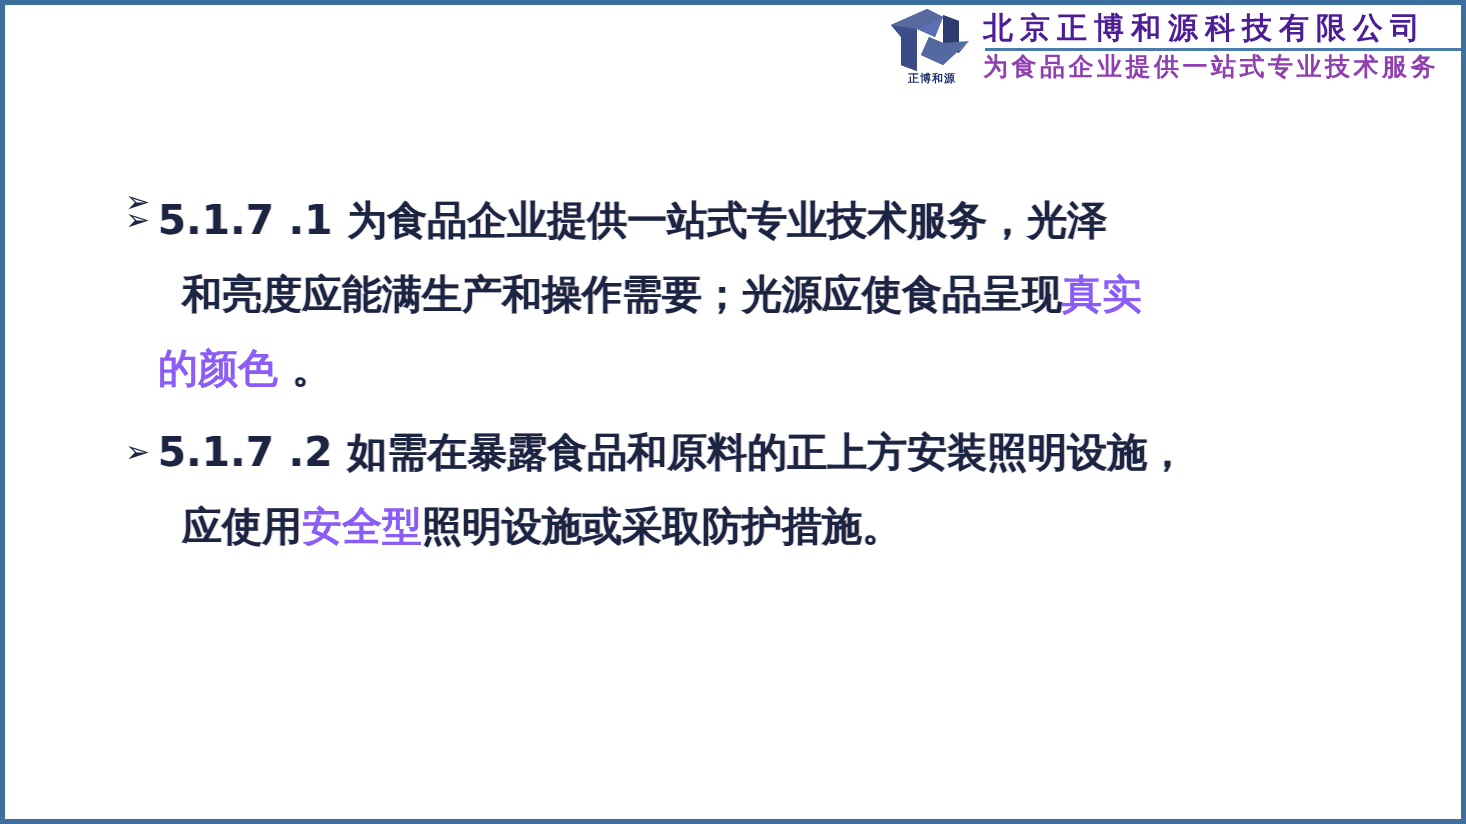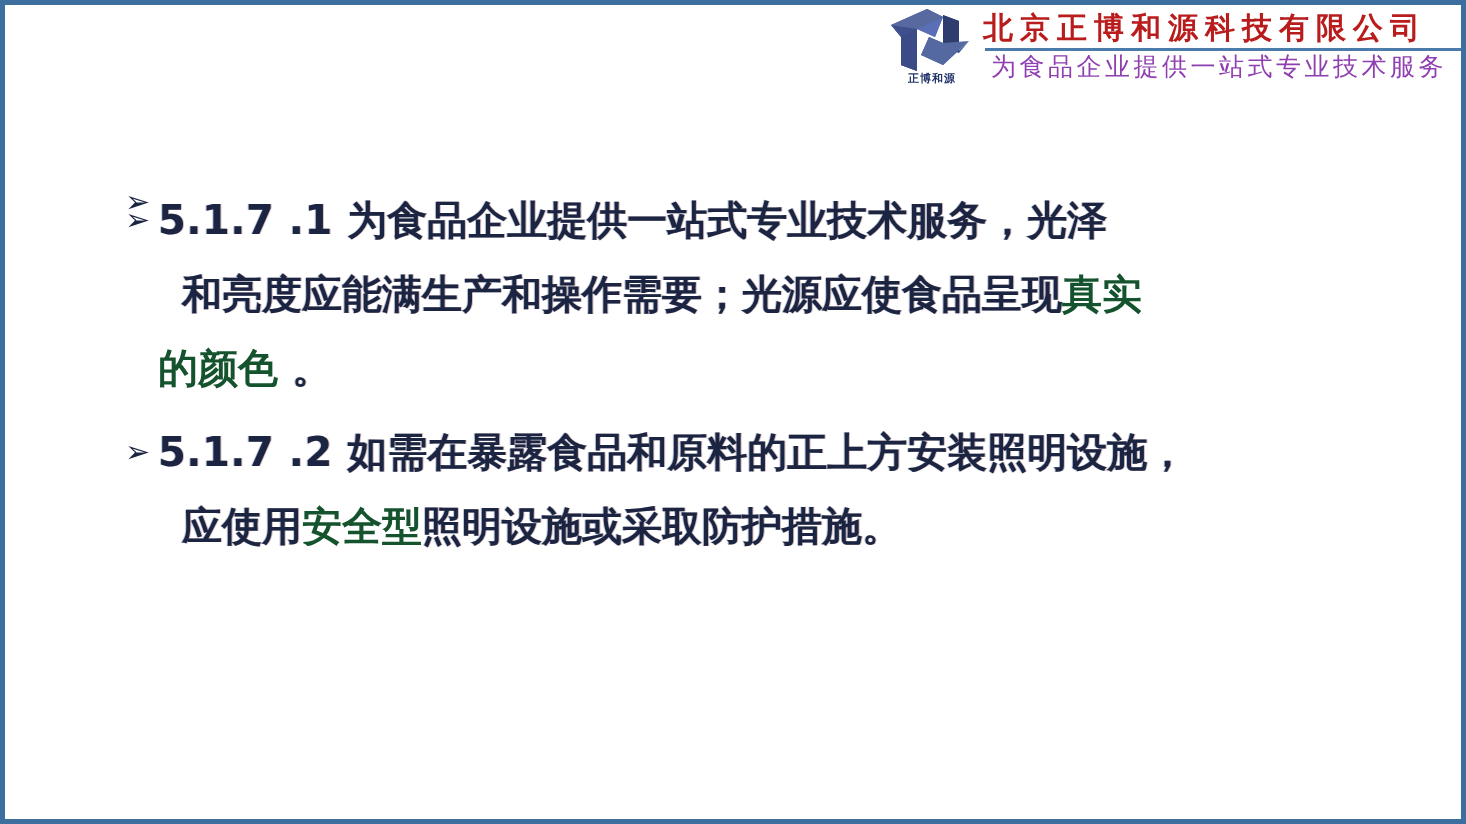--- a/index.html
+++ b/index.html
@@ -67,41 +67,40 @@
   .brand-text {
     position: relative;
     flex: 1 1 auto;
     padding-left: 6px;
     padding-top: 6px;
   }
 
   .brand-title {
     font-size: 30px;
     font-weight: 700;
-    color: #b91c1c;
+    color: #4c1d95;
     letter-spacing: 7px;
     line-height: 1.15;
     white-space: nowrap;
   }
 
   .brand-rule {
     margin: 2px 0 1px 2px;
     height: 3px;
     width: 482px;
     background: #4a7bab;
   }
 
   .brand-sub {
     font-size: 25px;
-    font-weight: 400;
+    font-weight: 700;
     color: #8f3fb0;
     letter-spacing: 3.5px;
     line-height: 1.2;
     white-space: nowrap;
-    margin-left: 8px;
   }
 
   
   .content {
     position: absolute;
     left: 120px;
     top: 160px;
     width: 1290px;
   }
 
@@ -127,21 +126,21 @@
     color: #1b2541;
     text-shadow: none;
   }
 
   .para-1 { margin-bottom: 18px; }
   .para-2 { margin-bottom: 10px; }
 
   .hang { display: block; padding-left: 24px; }
   .hang-0 { padding-left: 0; }
 
-  .red { color: #14532d; text-shadow: none; }
+  .red { color: #8b5cf6; text-shadow: none; }
 
   .num { letter-spacing: 0.5px; }
 </style>
 </head>
 <body>
 
 <div id="slide">
 
   <div class="brand-header">
 

